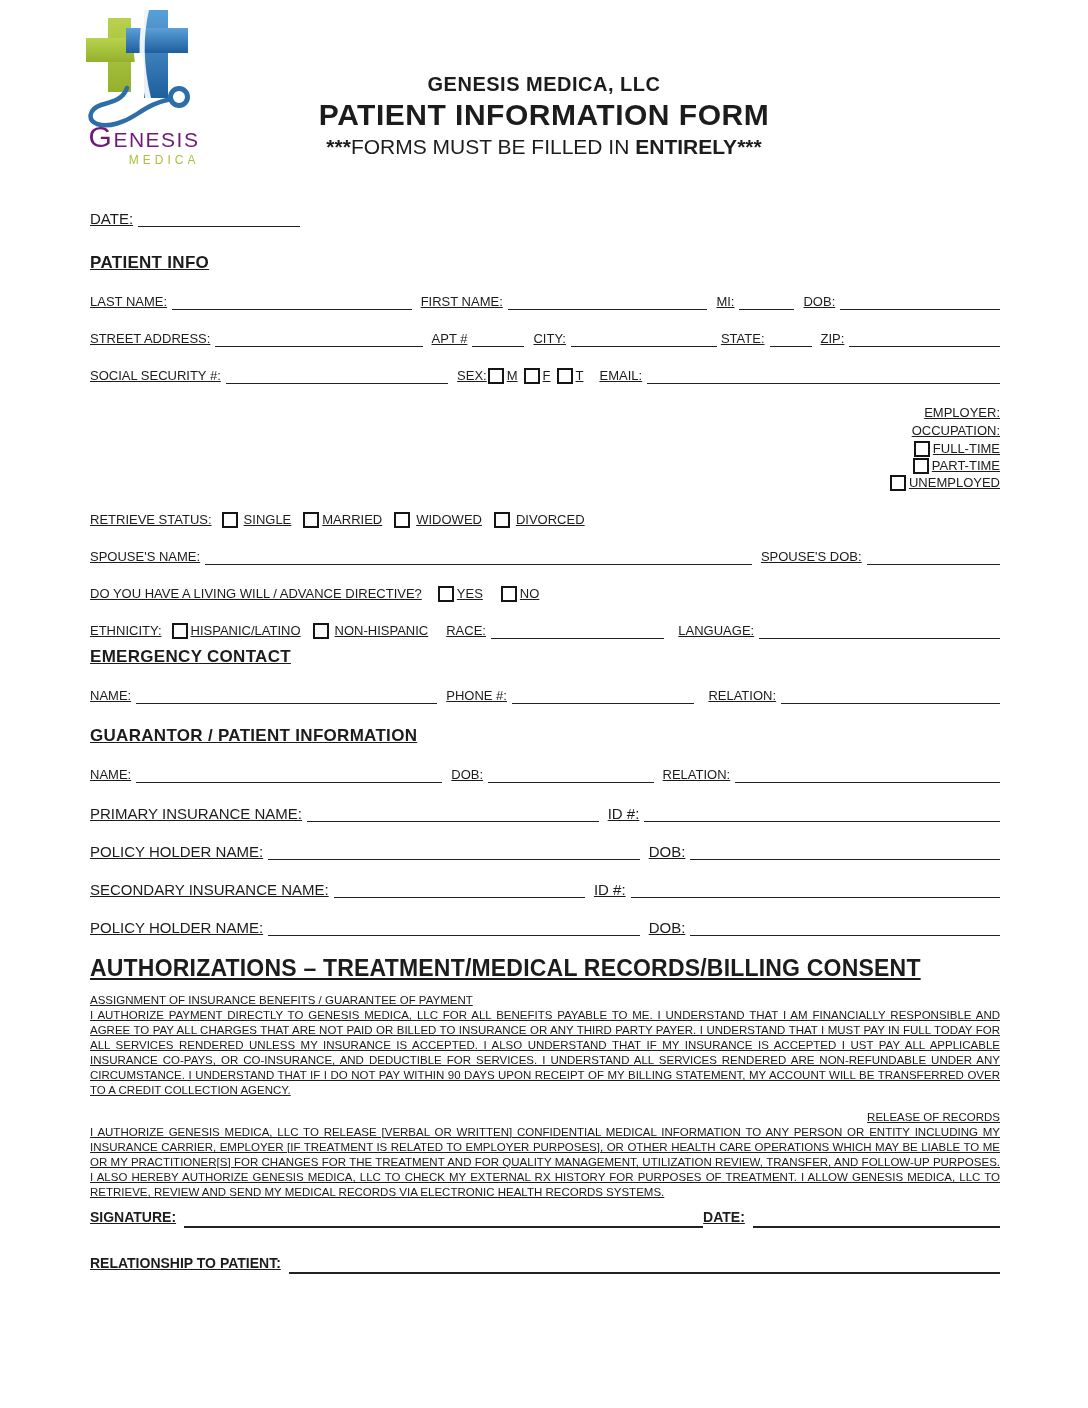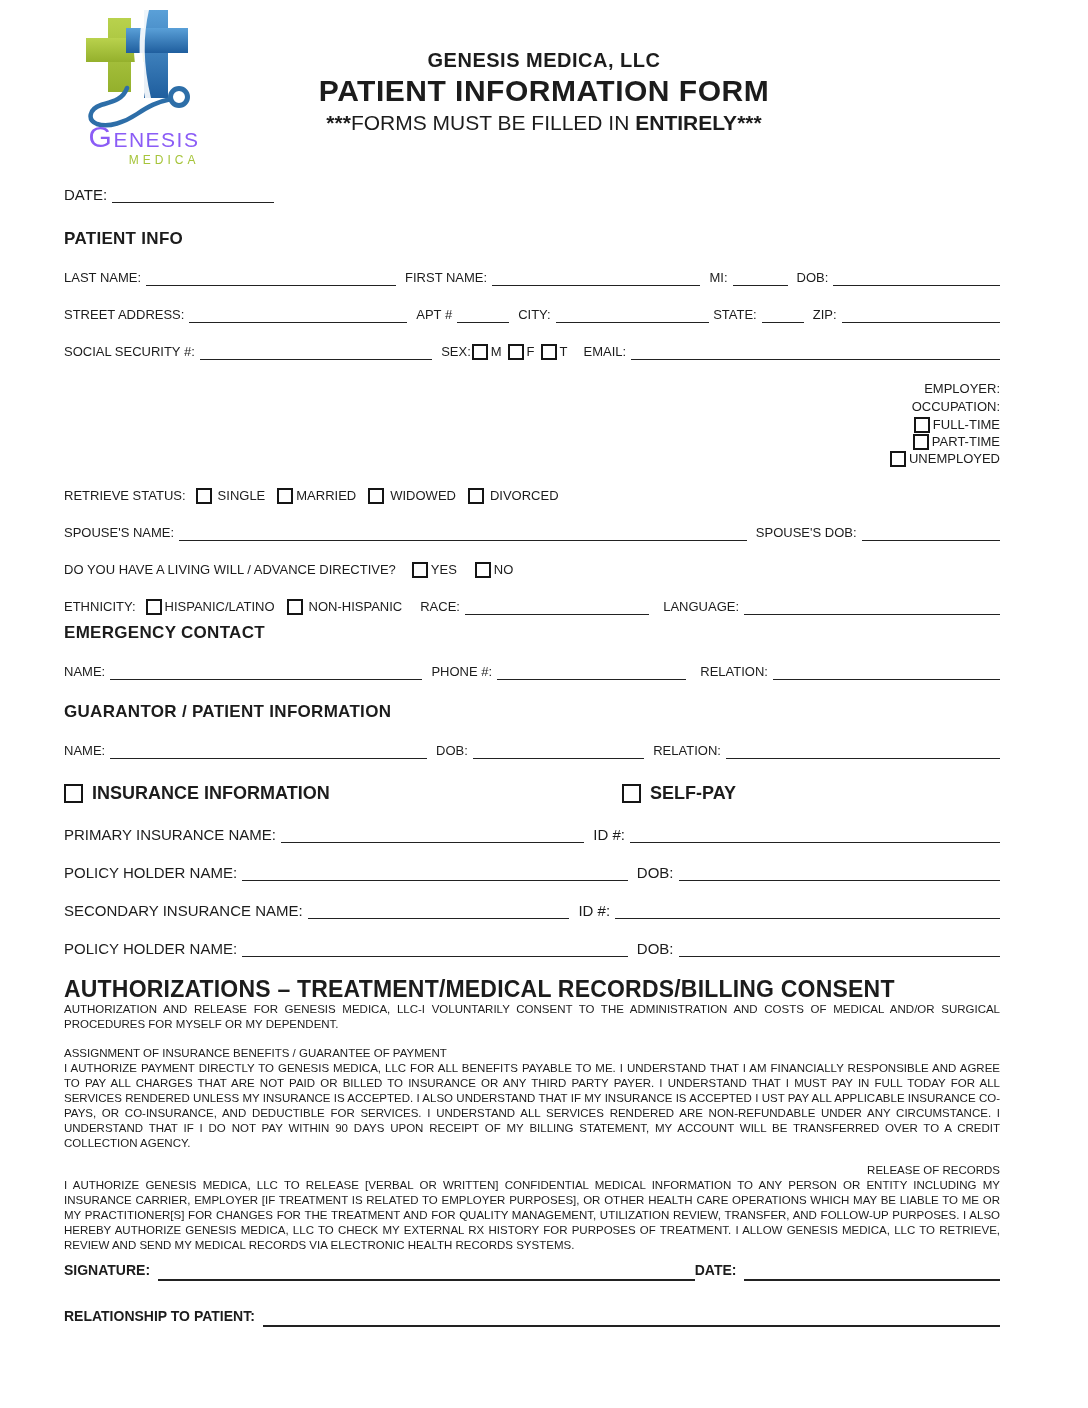--- a/index.html
+++ b/index.html
@@ -1,29 +1,29 @@
 <!DOCTYPE html>
 <html><head>
 <meta charset="utf-8">
 <style>
   html,body{margin:0;padding:0;background:#e8e8e8;}
   .page{
     width:1088px;height:1408px;background:#ffffff;position:relative;
     font-family:"Liberation Sans",sans-serif;color:#1c1c1c;overflow:hidden;
     margin:0 auto;box-sizing:border-box;
   }
-  .content{padding:0 88px 0 64px;}
+  .content{padding:0 88px 0 90px;text-decoration:underline;}
 
   
   .logo{position:absolute;left:74px;top:10px;width:140px;display:flex;flex-direction:column;align-items:center;}
   .logo-text{line-height:1;margin-top:-6px;text-align:center;}
-  .logo-genesis{color:#8b5cf6;font-size:21px;letter-spacing:1.5px;}
+  .logo-genesis{color:#701a75;font-size:21px;letter-spacing:1.5px;}
   .logo-genesis .bigG{font-size:30px;}
   .logo-medica{color:#a6c43a;font-size:12px;letter-spacing:4px;margin-top:2px;text-align:right;padding-left:38px;}
-  .hdr{padding-top:48px;text-align:center;}
+  .hdr{padding-top:72px;text-align:center;}
   .hdr-company{font-size:20px;font-weight:bold;line-height:24px;letter-spacing:.5px;}
   .hdr-title{font-size:30px;font-weight:bold;line-height:38px;letter-spacing:.5px;}
   .hdr-sub{font-size:21px;line-height:26px;}
   .hdr-sub b{font-weight:bold;}
 
   
   .row{display:flex;align-items:flex-end;font-size:13px;white-space:nowrap;}
   .row.md{font-size:15px;}
   .row.bold{font-weight:bold;font-size:14px;}
   .lbl{flex-shrink:0;line-height:17px;}
@@ -239,30 +239,20 @@
 
     <div class="row" style="margin-top:20px;">
       <span class="lbl">NAME:</span>
       <span class="line fx" style="flex:1.85 1 0;"></span>
       <span class="lbl gap">DOB:</span>
       <span class="line fx" style="flex:1 1 0;"></span>
       <span class="lbl gap">RELATION:</span>
       <span class="line fx" style="flex:1.6 1 0;"></span>
     </div>
 
-    <div class="ins-row" style="margin-top:24px;">
-      <div class="ins-grp ins-left">
-        <span class="cb"></span>
-        <span>INSURANCE INFORMATION</span>
-      </div>
-      <div class="ins-grp">
-        <span class="cb"></span>
-        <span>SELF-PAY</span>
-      </div>
-    </div>
 
     <div class="row md" style="margin-top:22px;">
       <span class="lbl">PRIMARY INSURANCE NAME:</span>
       <span class="line fx" style="flex:0.82 1 0;"></span>
       <span class="lbl gap">ID #:</span>
       <span class="line fx" style="flex:1 1 0;"></span>
     </div>
 
     <div class="row md" style="margin-top:21px;">
       <span class="lbl">POLICY HOLDER NAME:</span>
@@ -279,21 +269,20 @@
     </div>
 
     <div class="row md" style="margin-top:21px;">
       <span class="lbl">POLICY HOLDER NAME:</span>
       <span class="line fx" style="flex:1.2 1 0;"></span>
       <span class="lbl gap">DOB:</span>
       <span class="line fx" style="flex:1 1 0;"></span>
     </div>
 
     <div class="auth-h" style="margin-top:21px;">AUTHORIZATIONS – TREATMENT/MEDICAL RECORDS/BILLING CONSENT</div>
-    <div class="fp" style="margin-top:2px;">AUTHORIZATION AND RELEASE FOR GENESIS MEDICA, LLC-I VOLUNTARILY CONSENT TO THE ADMINISTRATION AND COSTS OF MEDICAL AND/OR SURGICAL PROCEDURES FOR MYSELF OR MY DEPENDENT.</div>
 
     <div class="fp-h" style="margin-top:14px;">ASSIGNMENT OF INSURANCE BENEFITS / GUARANTEE OF PAYMENT</div>
     <div class="fp">I AUTHORIZE PAYMENT DIRECTLY TO GENESIS MEDICA, LLC FOR ALL BENEFITS PAYABLE TO ME.  I UNDERSTAND THAT I AM FINANCIALLY RESPONSIBLE AND AGREE TO PAY ALL CHARGES THAT ARE NOT PAID OR BILLED TO INSURANCE OR ANY THIRD PARTY PAYER.  I UNDERSTAND THAT I MUST PAY IN FULL TODAY FOR ALL SERVICES RENDERED UNLESS MY INSURANCE IS ACCEPTED.  I ALSO UNDERSTAND THAT IF MY INSURANCE IS ACCEPTED I UST PAY ALL APPLICABLE INSURANCE CO-PAYS, OR CO-INSURANCE, AND DEDUCTIBLE FOR SERVICES.  I UNDERSTAND ALL SERVICES RENDERED ARE NON-REFUNDABLE UNDER ANY CIRCUMSTANCE.  I UNDERSTAND THAT IF I DO NOT PAY WITHIN 90 DAYS UPON RECEIPT OF MY BILLING STATEMENT, MY ACCOUNT WILL BE TRANSFERRED OVER TO A CREDIT COLLECTION AGENCY.</div>
 
     <div class="fp-h" style="margin-top:12px;text-align:right;">RELEASE OF RECORDS</div>
     <div class="fp">I AUTHORIZE GENESIS MEDICA, LLC TO RELEASE [VERBAL OR WRITTEN] CONFIDENTIAL MEDICAL INFORMATION TO ANY PERSON OR ENTITY INCLUDING MY INSURANCE CARRIER, EMPLOYER [IF TREATMENT IS RELATED TO EMPLOYER PURPOSES], OR OTHER HEALTH CARE OPERATIONS WHICH MAY BE LIABLE TO ME OR MY PRACTITIONER[S] FOR CHANGES FOR THE TREATMENT AND FOR QUALITY MANAGEMENT, UTILIZATION REVIEW, TRANSFER, AND FOLLOW-UP PURPOSES. I ALSO HEREBY AUTHORIZE GENESIS MEDICA, LLC TO CHECK MY EXTERNAL RX HISTORY FOR PURPOSES OF TREATMENT.  I ALLOW GENESIS MEDICA, LLC TO RETRIEVE, REVIEW AND SEND MY MEDICAL RECORDS VIA ELECTRONIC HEALTH RECORDS SYSTEMS.</div>
 
     <div class="row bold" style="margin-top:6px;">
       <span class="lbl" style="line-height:22px;">SIGNATURE:</span>
       <span class="line sig-line fx" style="flex:2.1 1 0;margin-left:8px;"></span>

